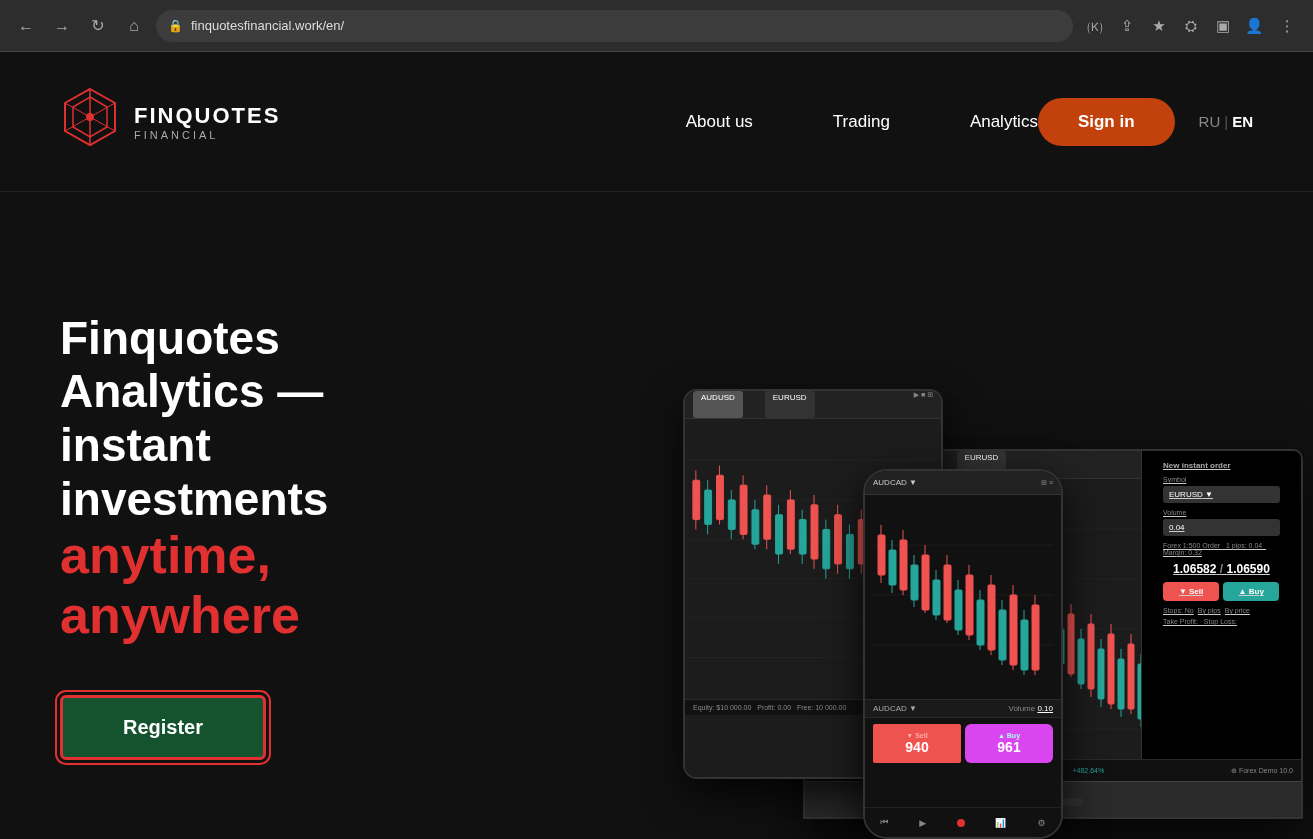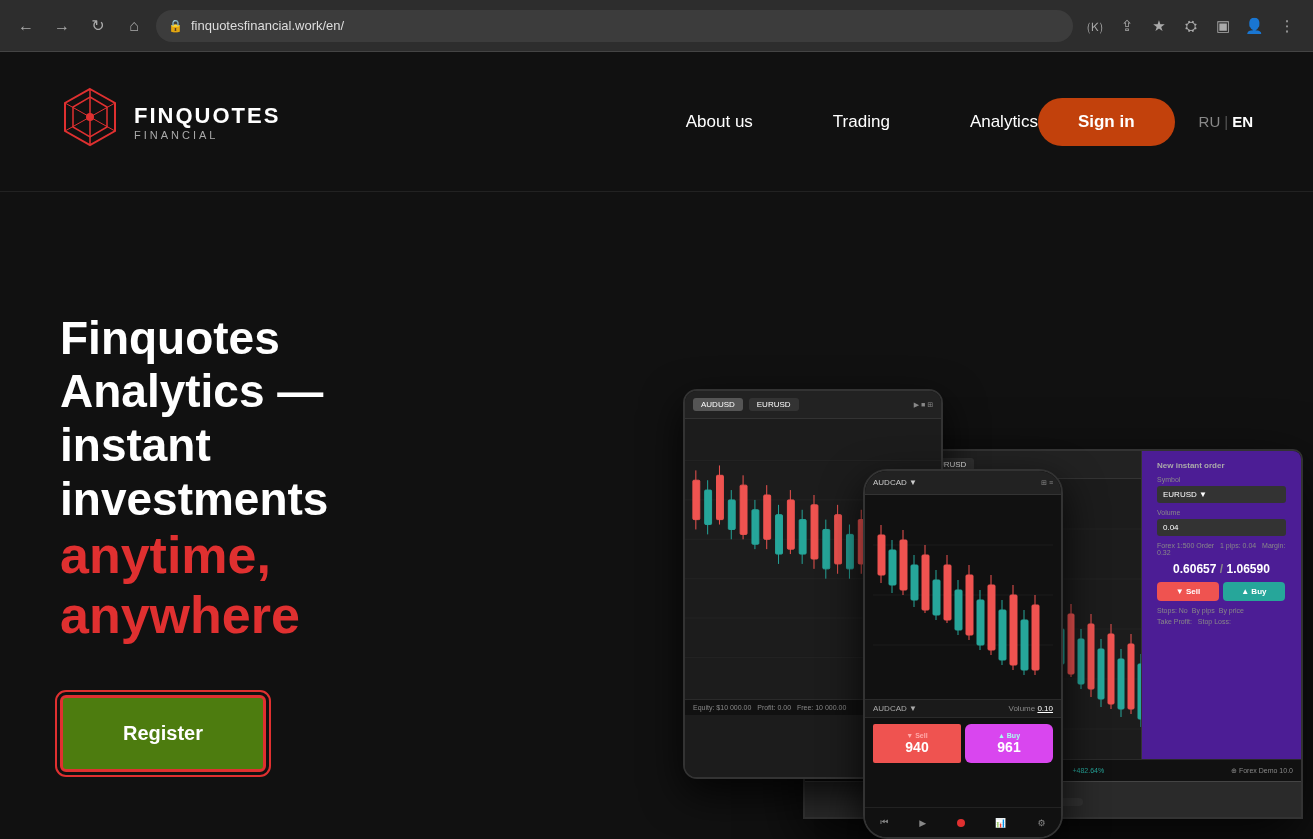--- a/index.html
+++ b/index.html
@@ -154,25 +154,25 @@
       margin-bottom: 4px;
     }
     .hero-accent {
       font-size: 52px;
       font-weight: 800;
       color: #e03030;
       line-height: 1.15;
     }
     .register-btn {
       margin-top: 50px;
-      background: #4d7c0f;
+      background: #14532d;
       color: #fff;
       border: 3px solid #e03030;
       border-radius: 6px;
-      padding: 24px 60px;
+      padding: 18px 60px;
       font-size: 20px;
       font-weight: 600;
       cursor: pointer;
       outline: 2px solid #e03030;
       outline-offset: 3px;
     }
 
     
     .hero-devices {
       position: absolute;
@@ -265,23 +265,22 @@
     .chart-container {
       width: 100%;
       height: 100%;
       background: #1c1c1c;
       position: relative;
     }
     .chart-header {
       background: #222;
       height: 28px;
       display: flex;
-      align-items: center;
       padding: 0 8px;
-      gap: 6px;
+      gap: 22px;
       font-size: 9px;
       color: #aaa;
       border-bottom: 1px solid #333;
     }
     .chart-tab {
       background: #333;
       padding: 2px 8px;
       border-radius: 3px;
       font-size: 8px;
       color: #fff;
@@ -296,25 +295,26 @@
     .candle-up { fill: #26a69a; stroke: #26a69a; }
     .candle-down { fill: #ef5350; stroke: #ef5350; }
     .chart-grid line { stroke: #2a2a2a; stroke-width: 0.5; }
 
     
     .platform-panel {
       position: absolute;
       right: 0; top: 0;
       width: 160px;
       height: 100%;
-      background: #4c1d95;
+      background: #000000;
       border-left: 1px solid #333;
-      padding: 10px 15px;
+      padding: 10px 21px;
       font-size: 8px;
       color: #ccc;
+      text-decoration: underline;
     }
     .panel-label { color: #888; font-size: 7px; margin-bottom: 3px; }
     .panel-input {
       background: #333;
       border-radius: 3px;
       padding: 4px 6px;
       margin-bottom: 6px;
       color: #fff;
       font-size: 8px;
       width: 100%;
@@ -610,21 +610,21 @@
           <div class="platform-panel">
             <div style="font-size:8px;color:#aaa;margin-bottom:6px;font-weight:700;">New instant order</div>
             <div class="panel-label">Symbol</div>
             <div class="panel-input">
               <span>EURUSD</span> ▼
             </div>
             <div class="panel-label">Volume</div>
             <div class="panel-input">0.04</div>
             <div style="font-size:7px;color:#888;margin-bottom:4px;">Forex 1:500 Order &nbsp; 1 pips: 0.04 &nbsp; Margin: 0.32</div>
             <div class="price-display">
-              <span>0.60657</span>
+              <span>1.06582</span>
               <span class="slash"> / </span>
               <span>1.06590</span>
             </div>
             <div style="display:flex;gap:4px;margin-bottom:6px;">
               <button class="btn-sell">▼ Sell</button>
               <button class="btn-buy">▲ Buy</button>
             </div>
             <div style="display:flex;gap:4px;font-size:7px;color:#888;">
               <span>Stops: No</span>
               <span>By pips</span>

